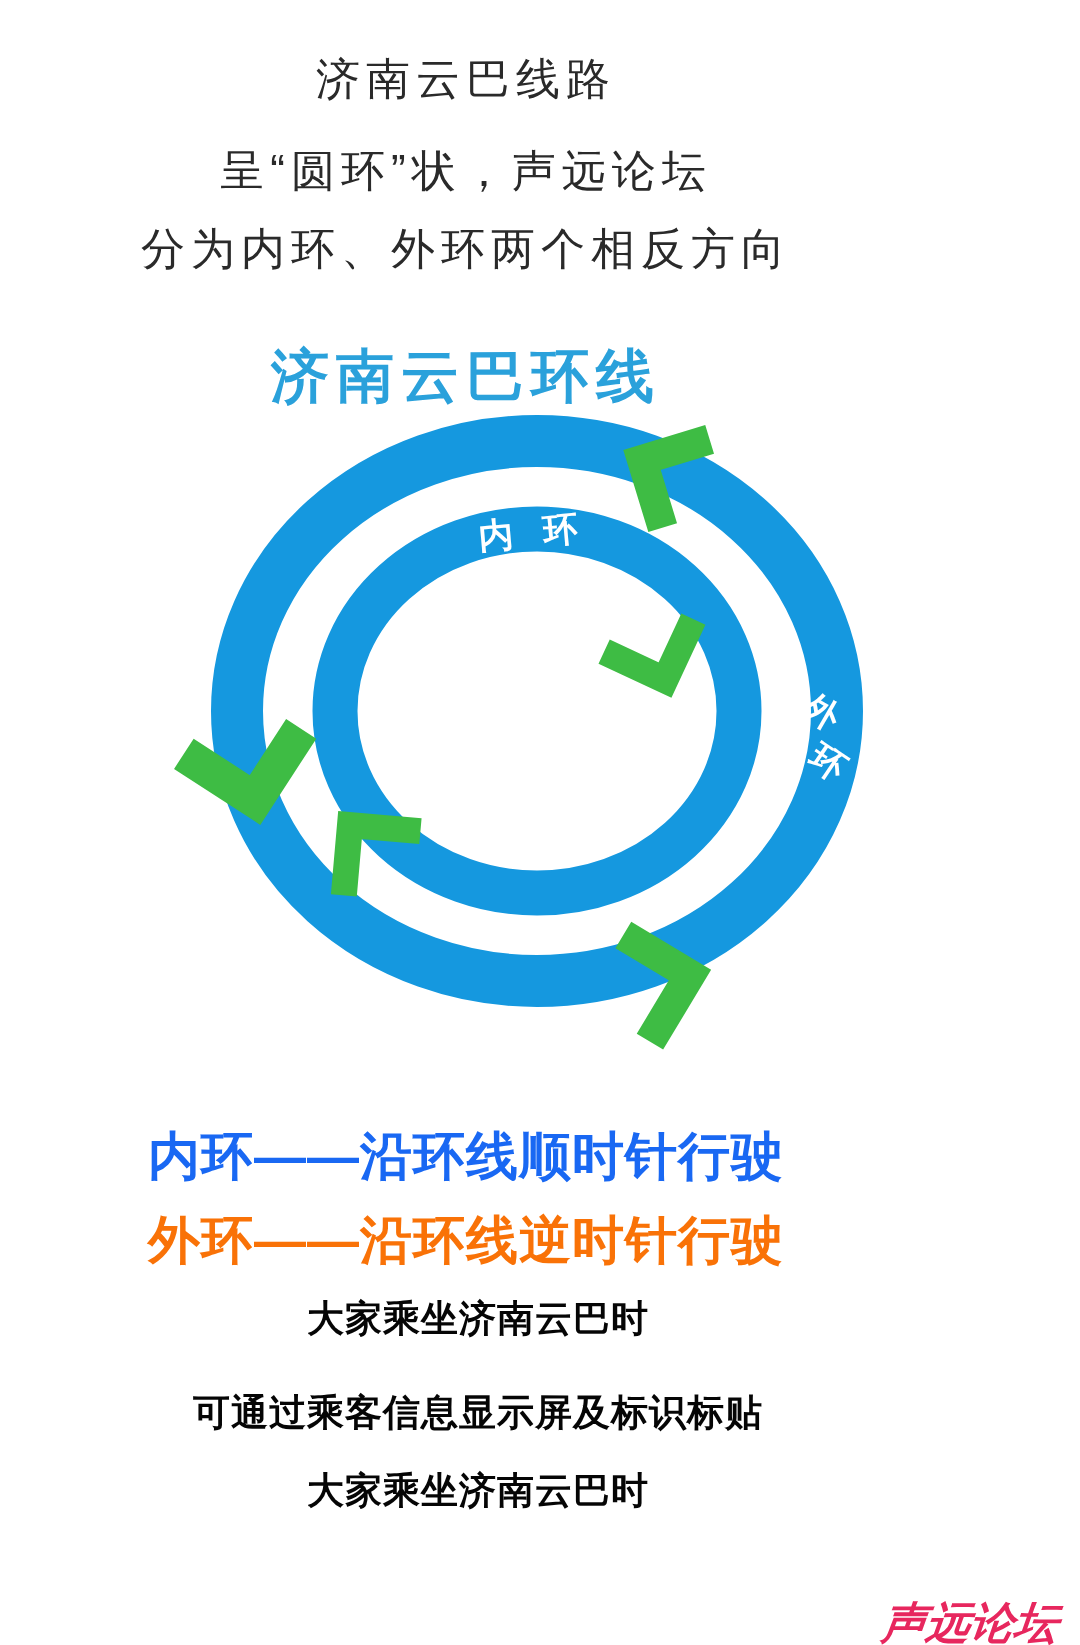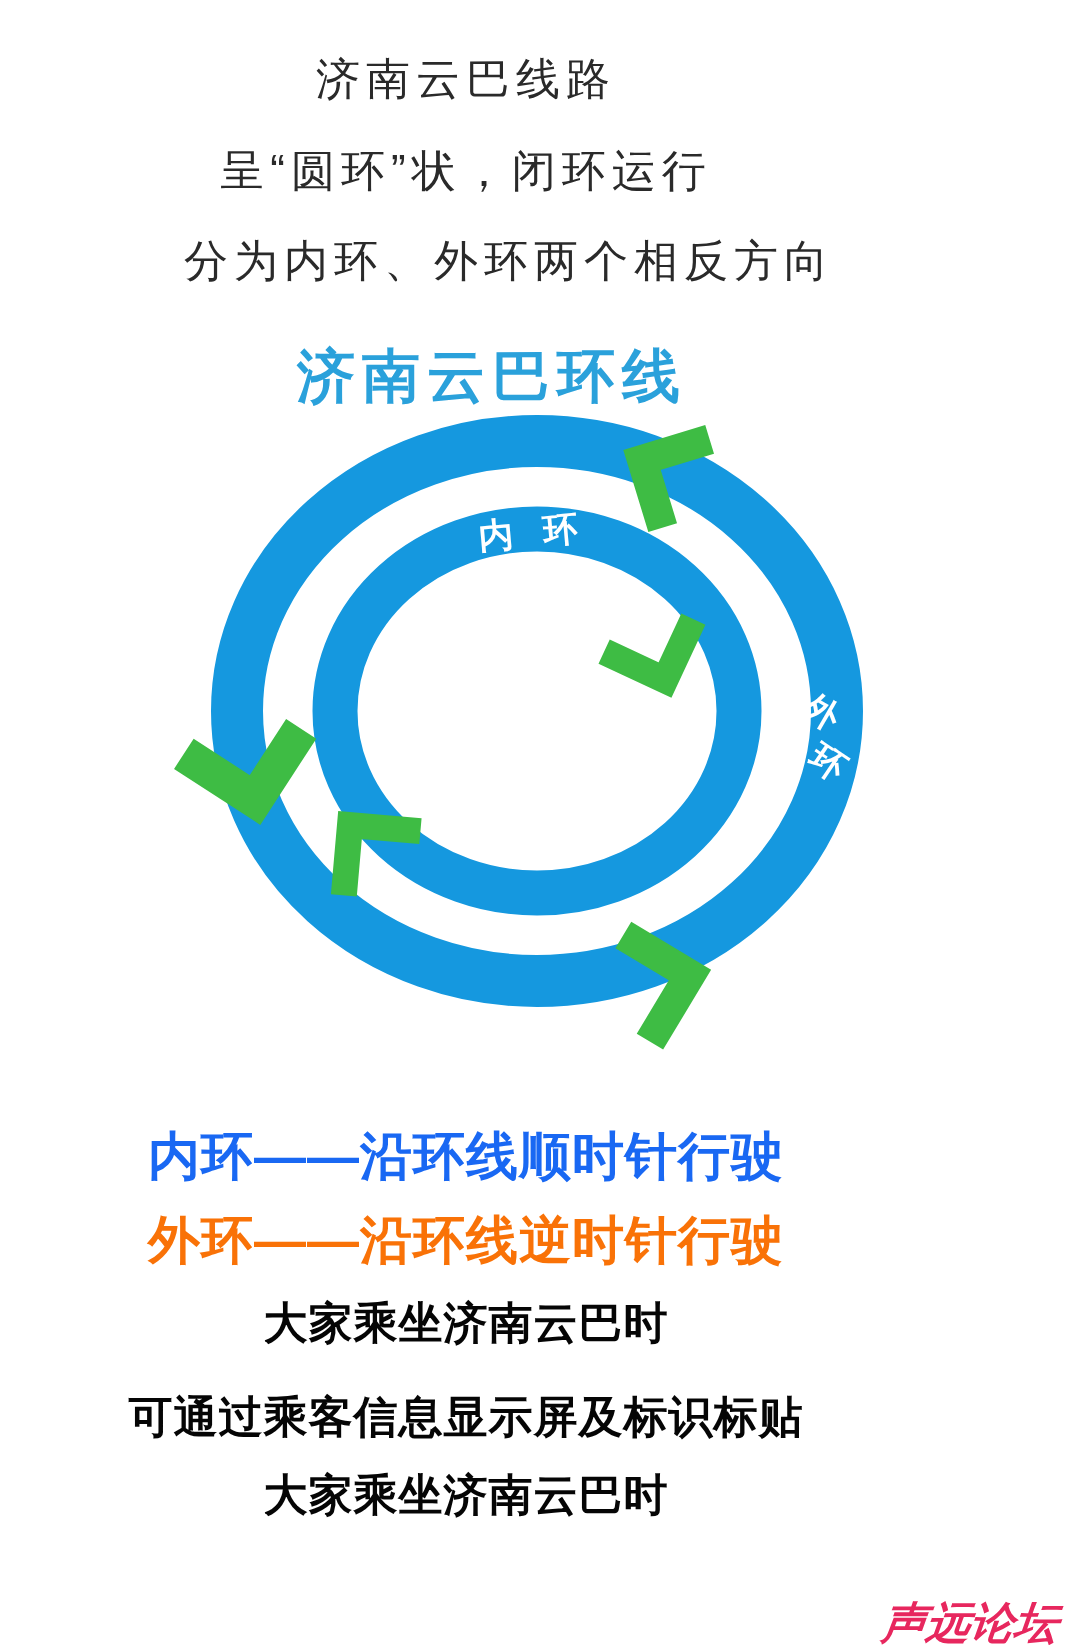--- a/index.html
+++ b/index.html
@@ -13,61 +13,61 @@
   .center-line {
     position: absolute; left: 0; width: 932px;
     text-align: center; white-space: nowrap;
   }
   .intro {
     font-size: 44px; font-weight: 400;
     color: var(--ink); letter-spacing: 6px;
   }
   #intro1 { top: 50px; }
   #intro2 { top: 142px; }
-  #intro3 { top: 232px; padding-left: 43px; }
+  #intro3 { top: 220px; }
   #diagram-title {
     top: 338px; font-size: 58px; font-weight: 900;
-    color: var(--title-blue); letter-spacing: 7px; padding-left: 26px;
+    color: var(--title-blue); letter-spacing: 7px;
   }
   #ring-svg { position: absolute; left: 150px; top: 390px; }
   .ring { fill: none; stroke: var(--ring-blue); }
   .arrow {
     fill: none; stroke: var(--arrow-green);
     stroke-linejoin: miter; stroke-linecap: butt;
   }
   .ring-label {
     fill: #ffffff; font-weight: 700; font-size: 35px;
     font-family: "Liberation Sans", sans-serif;
   }
   #inner-ring-label { letter-spacing: 10px; }
   .legend { font-size: 52px; font-weight: 800; letter-spacing: 1px; }
   #legend-inner { top: 1122px; color: var(--legend-blue); }
   #legend-outer { top: 1206px; color: var(--legend-orange); text-align: center; }
   .outro {
-    font-size: 44px; font-weight: 900;
-    color: var(--heavy-ink); letter-spacing: 1px;
+    font-size: 37px; font-weight: 900;
+    color: var(--heavy-ink); letter-spacing: 1px; padding-left: 12px;
   }
   #outro1 { top: 1294px; }
   #outro2 { top: 1380px; margin-top: 8px; }
   #outro3 { top: 1466px; }
   #watermark {
     position: absolute; top: 1594px; right: 22px;
     font-size: 44px; font-weight: 900; font-style: italic;
     color: var(--watermark-pink);
     transform: skewX(-6deg);
     white-space: nowrap;
   }
 </style>
 </head>
 <body>
 
 <div>
 
   <div id="intro1" class="center-line intro">济南云巴线路</div>
-  <div id="intro2" class="center-line intro">呈“圆环”状，闭环运行</div>
+  <div id="intro2" class="center-line intro">呈“圆环”状，声远论坛</div>
   <div id="intro3" class="center-line intro">分为内环、外环两个相反方向</div>
 
   <div id="diagram-title" class="center-line">济南云巴环线</div>
 
   <svg id="ring-svg" width="780" height="660" viewBox="0 0 780 660">
 
     <ellipse class="ring" cx="387" cy="321" rx="300" ry="270" stroke-width="52"></ellipse>
 
     <ellipse class="ring" cx="387" cy="321" rx="202" ry="182" stroke-width="45"></ellipse>
 

